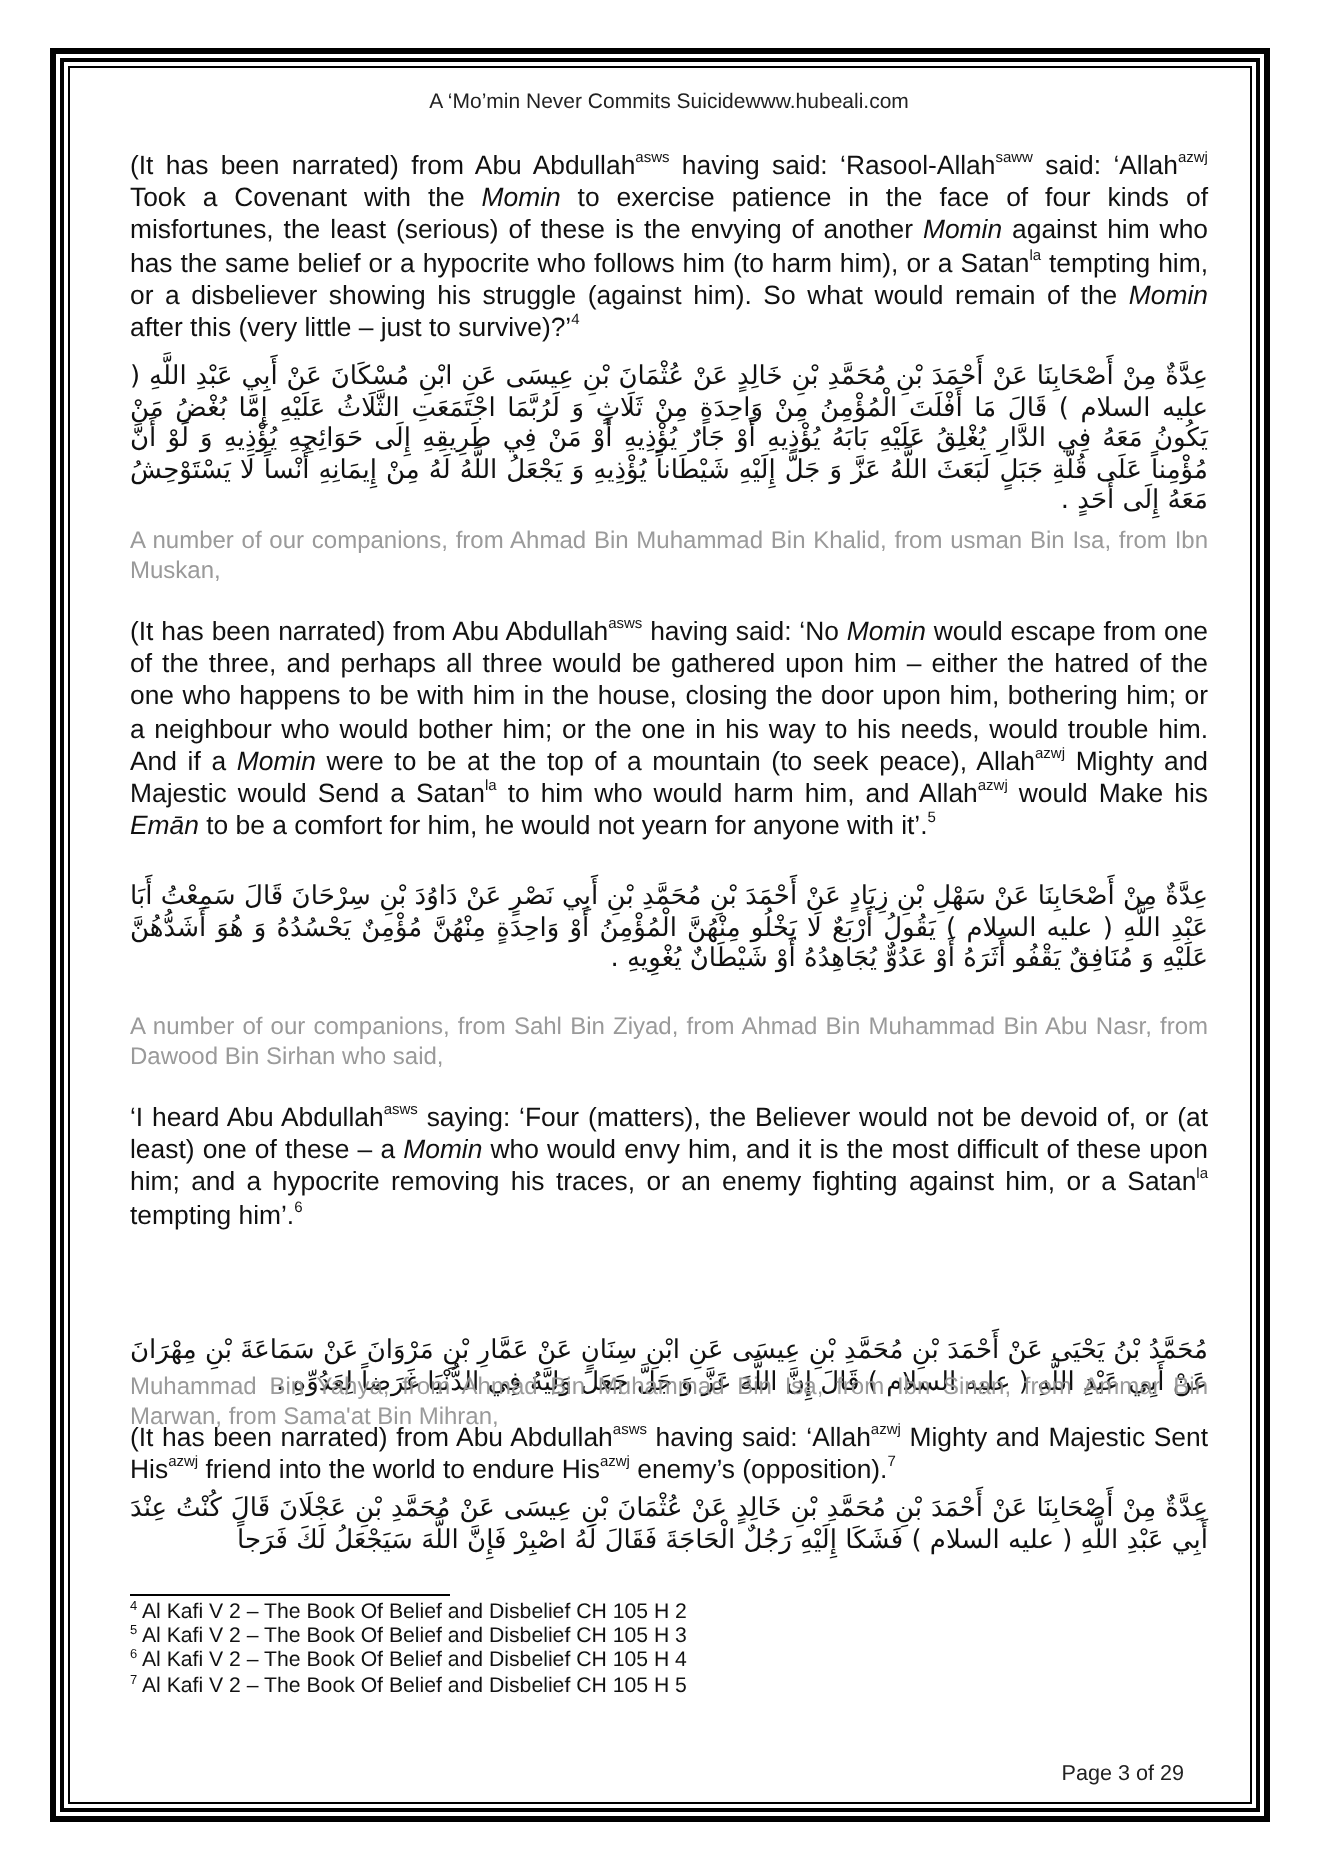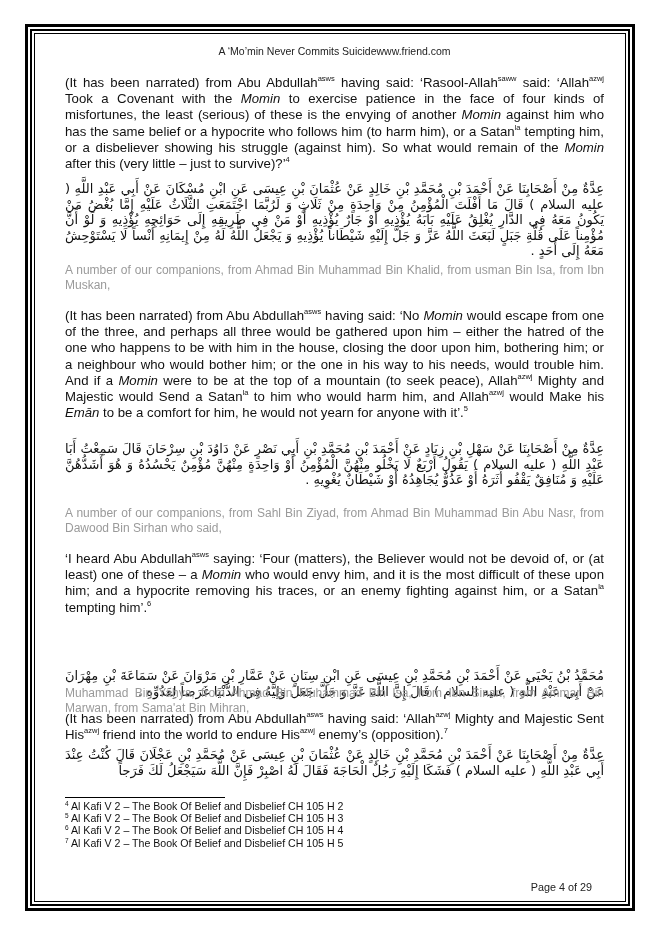--- a/index.html
+++ b/index.html
@@ -28,21 +28,21 @@
 </head>
 <body>
 
 <div class="border-outer"></div>
 <div class="border-mid"></div>
 <div class="border-inner"></div>
 
 <div class="page">
   <div class="header">
     <span>A ‘Mo’min Never Commits Suicide</span>
-    <span>www.friend.com</span>
+    <span>www.hubeali.com</span>
   </div>
 
   <div class="para" style="top:75px;"><span>(It has been narrated) from Abu Abdullah</span><sup>asws</sup><span> having said: ‘Rasool-Allah</span><sup>saww</sup><span> said: ‘Allah</span><sup>azwj</sup><span> Took a Covenant with the </span><i>Momin</i><span> to exercise patience in the face of four kinds of misfortunes, the least (serious) of these is the envying of another </span><i>Momin</i><span> against him who has the same belief or a hypocrite who follows him (to harm him), or a Satan</span><sup>la</sup><span> tempting him, or a disbeliever showing his struggle (against him). So what would remain of the </span><i>Momin</i><span> after this (very little – just to survive)?’</span><sup>4</sup></div>
   <div class="arabic" style="top:181px;">عِدَّةٌ مِنْ أَصْحَابِنَا عَنْ أَحْمَدَ بْنِ مُحَمَّدِ بْنِ خَالِدٍ عَنْ عُثْمَانَ بْنِ عِيسَى عَنِ ابْنِ مُسْكَانَ عَنْ أَبِي عَبْدِ اللَّهِ ( عليه السلام ) قَالَ مَا أَفْلَتَ الْمُؤْمِنُ مِنْ وَاحِدَةٍ مِنْ ثَلَاثٍ وَ لَرُبَّمَا اجْتَمَعَتِ الثَّلَاثُ عَلَيْهِ إِمَّا بُغْضُ مَنْ يَكُونُ مَعَهُ فِي الدَّارِ يُغْلِقُ عَلَيْهِ بَابَهُ يُؤْذِيهِ أَوْ جَارٌ يُؤْذِيهِ أَوْ مَنْ فِي طَرِيقِهِ إِلَى حَوَائِجِهِ يُؤْذِيهِ وَ لَوْ أَنَّ مُؤْمِناً عَلَى قُلَّةِ جَبَلٍ لَبَعَثَ اللَّهُ عَزَّ وَ جَلَّ إِلَيْهِ شَيْطَاناً يُؤْذِيهِ وَ يَجْعَلُ اللَّهُ لَهُ مِنْ إِيمَانِهِ أُنْساً لَا يَسْتَوْحِشُ مَعَهُ إِلَى أَحَدٍ .</div>
   <div class="chain" style="top:263px;">A number of our companions, from Ahmad Bin Muhammad Bin Khalid, from usman Bin Isa, from Ibn Muskan,</div>
 
   <div class="para" style="top:308px;"><span>(It has been narrated) from Abu Abdullah</span><sup>asws</sup><span> having said: ‘No </span><i>Momin</i><span> would escape from one of the three, and perhaps all three would be gathered upon him – either the hatred of the one who happens to be with him in the house, closing the door upon him, bothering him; or a neighbour who would bother him; or the one in his way to his needs, would trouble him. And if a </span><i>Momin</i><span> were to be at the top of a mountain (to seek peace), Allah</span><sup>azwj</sup><span> Mighty and Majestic would Send a Satan</span><sup>la</sup><span> to him who would harm him, and Allah</span><sup>azwj</sup><span> would Make his </span><i>Emān</i><span> to be a comfort for him, he would not yearn for anyone with it’.</span><sup>5</sup></div>
   <div class="arabic" style="top:441px;">عِدَّةٌ مِنْ أَصْحَابِنَا عَنْ سَهْلِ بْنِ زِيَادٍ عَنْ أَحْمَدَ بْنِ مُحَمَّدِ بْنِ أَبِي نَصْرٍ عَنْ دَاوُدَ بْنِ سِرْحَانَ قَالَ سَمِعْتُ أَبَا عَبْدِ اللَّهِ ( عليه السلام ) يَقُولُ أَرْبَعٌ لَا يَخْلُو مِنْهُنَّ الْمُؤْمِنُ أَوْ وَاحِدَةٍ مِنْهُنَّ مُؤْمِنٌ يَحْسُدُهُ وَ هُوَ أَشَدُّهُنَّ عَلَيْهِ وَ مُنَافِقٌ يَقْفُو أَثَرَهُ أَوْ عَدُوٌّ يُجَاهِدُهُ أَوْ شَيْطَانٌ يُغْوِيهِ .</div>
   <div class="chain" style="top:506px;">A number of our companions, from Sahl Bin Ziyad, from Ahmad Bin Muhammad Bin Abu Nasr, from Dawood Bin Sirhan who said,</div>
 
@@ -54,14 +54,14 @@
   <div class="arabic" style="top:747px;">عِدَّةٌ مِنْ أَصْحَابِنَا عَنْ أَحْمَدَ بْنِ مُحَمَّدِ بْنِ خَالِدٍ عَنْ عُثْمَانَ بْنِ عِيسَى عَنْ مُحَمَّدِ بْنِ عَجْلَانَ قَالَ كُنْتُ عِنْدَ أَبِي عَبْدِ اللَّهِ ( عليه السلام ) فَشَكَا إِلَيْهِ رَجُلٌ الْحَاجَةَ فَقَالَ لَهُ اصْبِرْ فَإِنَّ اللَّهَ سَيَجْعَلُ لَكَ فَرَجاً</div>
 
   <div class="fn-rule"></div>
   <div class="footnotes">
     <div><sup>4</sup> <span>Al Kafi V 2 – The Book Of Belief and Disbelief CH 105 H 2</span></div>
     <div><sup>5</sup> <span>Al Kafi V 2 – The Book Of Belief and Disbelief CH 105 H 3</span></div>
     <div><sup>6</sup> <span>Al Kafi V 2 – The Book Of Belief and Disbelief CH 105 H 4</span></div>
     <div><sup>7</sup> <span>Al Kafi V 2 – The Book Of Belief and Disbelief CH 105 H 5</span></div>
   </div>
 
-  <div class="page-num">Page 4 of 29</div>
+  <div class="page-num">Page 3 of 29</div>
 </div>
 
 </body></html>

